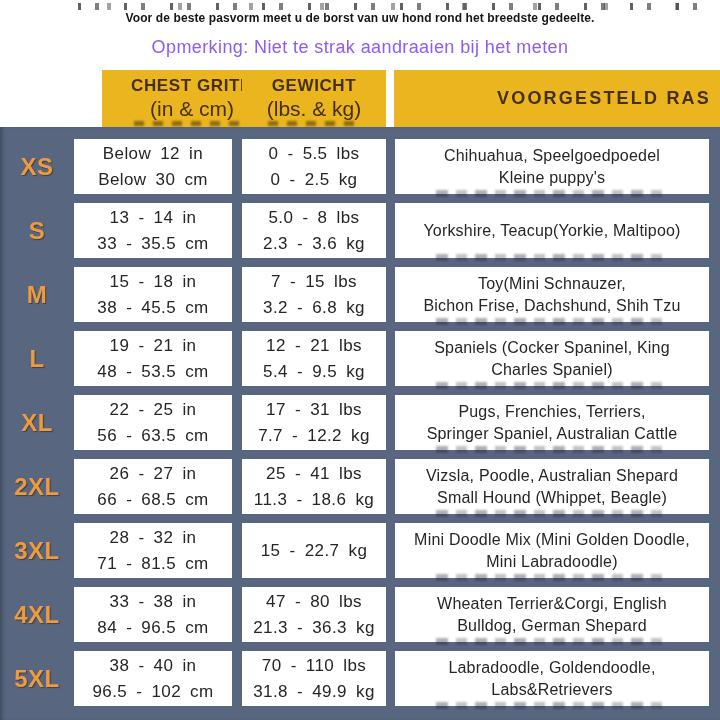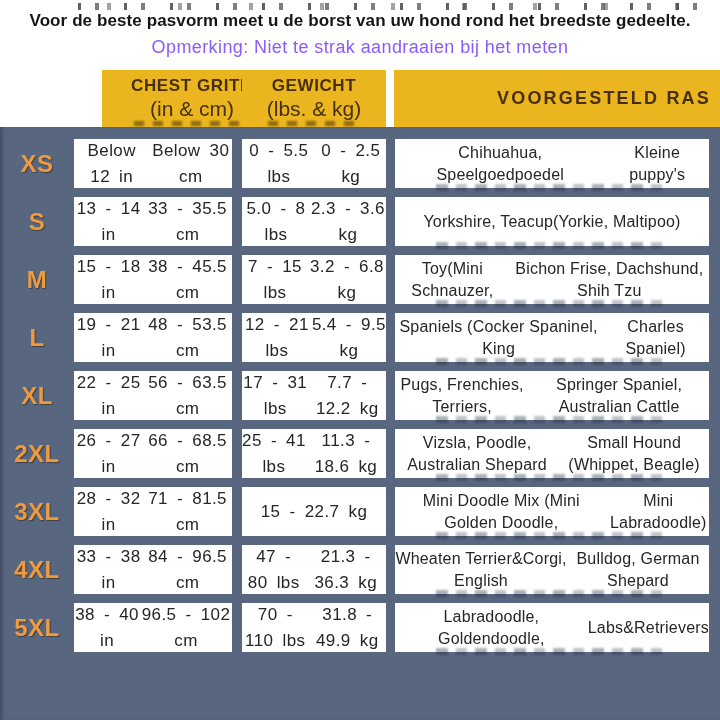--- a/index.html
+++ b/index.html
@@ -10,21 +10,21 @@
   .ghost-top{
     position:absolute;top:3px;left:78px;width:622px;height:7px;
     background:
       repeating-linear-gradient(90deg, rgba(25,25,25,.85) 0 3px, transparent 3px 17px, rgba(25,25,25,.7) 17px 21px, transparent 21px 46px),
       repeating-linear-gradient(90deg, transparent 0 29px, rgba(25,25,25,.5) 29px 33px, transparent 33px 71px);
     opacity:.8;
   }
 
   .title{
     position:absolute;top:11px;left:0;width:100%;text-align:center;
-    font-size:17px;font-weight:bold;color:#161616;letter-spacing:.1px;
+    font-size:12px;font-weight:bold;color:#161616;letter-spacing:.1px;
   }
   .subtitle{
     position:absolute;top:37px;left:0;width:100%;text-align:center;
     font-size:18px;font-weight:400;color:#8b5cf6;letter-spacing:.4px;
   }
 
   
   .hbox{
     position:absolute;top:70px;height:57px;background:#eab51e;color:#46300c;
     display:flex;flex-direction:column;justify-content:center;align-items:center;
@@ -41,29 +41,29 @@
     background:repeating-linear-gradient(90deg, rgba(70,50,8,.55) 0 10px, transparent 10px 19px);
     filter:blur(1px);
   }
 
   
   .panel{
     position:absolute;top:127px;left:0;width:720px;height:593px;background:#586680;
     box-shadow:inset 4px 0 4px -2px rgba(0,0,0,.3);
   }
   .rows{position:absolute;top:12px;left:0;right:0;display:flex;flex-direction:column;gap:9px;}
-  .row{display:flex;height:49px;}
+  .row{display:flex;height:55px;}
   .size-label{
     width:74px;display:flex;align-items:center;justify-content:center;
     color:#ee9a3e;font-weight:bold;font-size:24px;letter-spacing:.5px;
     text-shadow:1px 1px 1px rgba(35,28,10,.5);
   }
   .cell{
     position:relative;background:#ffffff;color:#262626;
-    display:flex;flex-direction:row;justify-content:center;align-items:center;
+    display:flex;flex-direction:column;justify-content:center;align-items:center;
     text-align:center;
   }
   .cell.chest{width:158px;}
   .cell.weight{width:144px;margin-left:10px;}
   .cell.breed{width:314px;margin-left:9px;}
   .chest .line,.weight .line{font-size:17px;line-height:1.5;word-spacing:4px;letter-spacing:.4px;}
   .breed .line{font-size:16px;line-height:1.35;letter-spacing:.2px;}
   
   .cell.breed::after{
     content:"";position:absolute;bottom:-3px;left:13%;width:74%;height:7px;

